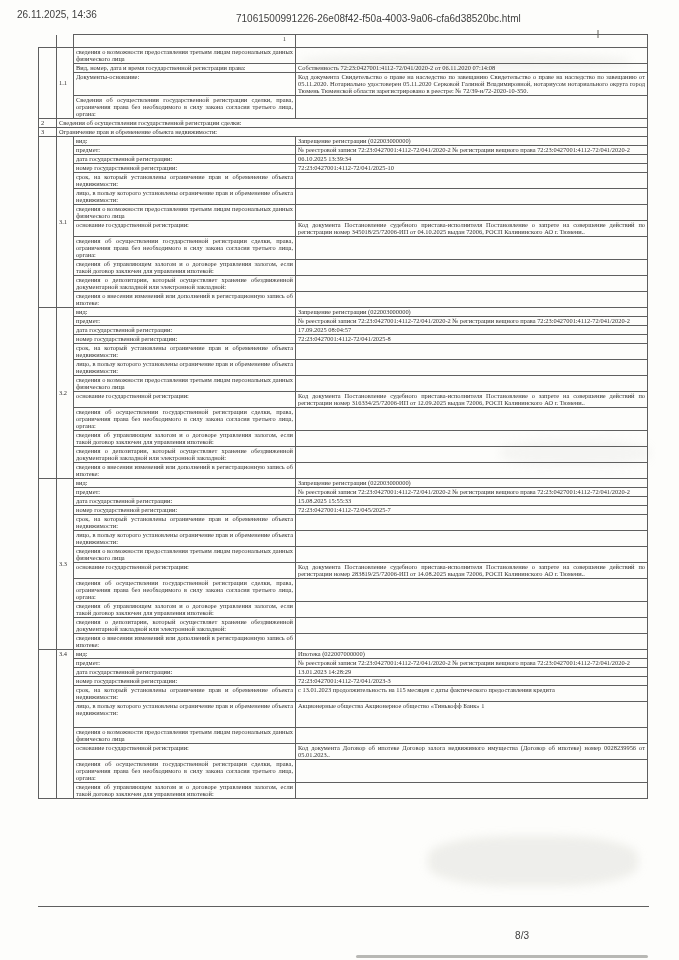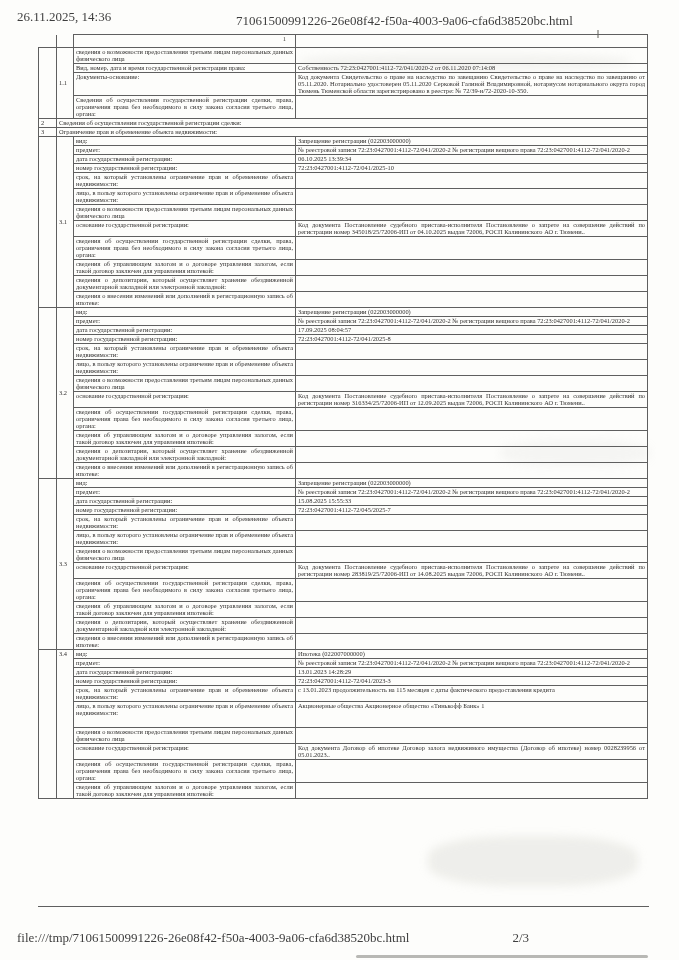--- a/index.html
+++ b/index.html
@@ -4,22 +4,22 @@
 <style>
   html,body{margin:0;padding:0}
   body{
     width:679px;height:960px;position:relative;overflow:hidden;
     background:#fdfdfb;
     font-family:"Liberation Serif", serif;
   }
   
   .page-header,.page-footer{
     position:absolute;left:0;width:573px;height:14px;
-    font-family:Liberation Serif, serif;
-    font-size:13px;color:#3e3e3e;
+    font-family:Liberation Sans, sans-serif;
+    font-size:10px;color:#3e3e3e;
   }
   .page-header{top:9px}
   .page-footer{top:930px}
   .ph-date{position:absolute;left:17px;top:0;white-space:nowrap}
   .ph-file{position:absolute;left:236px;top:4px;white-space:nowrap}
   .pf-url{position:absolute;left:17px;top:0;white-space:nowrap}
   .pf-page{position:absolute;right:44px;top:0;white-space:nowrap}
   
   .table-wrap{
     position:absolute;left:38px;top:34px;width:611px;height:872px;
@@ -298,15 +298,14 @@
         </tr>
         <tr>
           <td class="c-label">сведения об управляющем залогом и о договоре управления залогом, если такой договор заключен для управления ипотекой:</td>
           <td class="c-value"></td>
         </tr>
       </tbody>
   </table>
 </div>
 
 <div class="page-footer">
-  <span class="pf-url">file:///tmp/71061500991226-26e08f42-f50a-4003-9a06-cfa6d38520bc.html</span>
-  <span class="pf-page">2/3</span>
+  <span class="pf-page">8/3</span>
 </div>
 
 </body></html>

